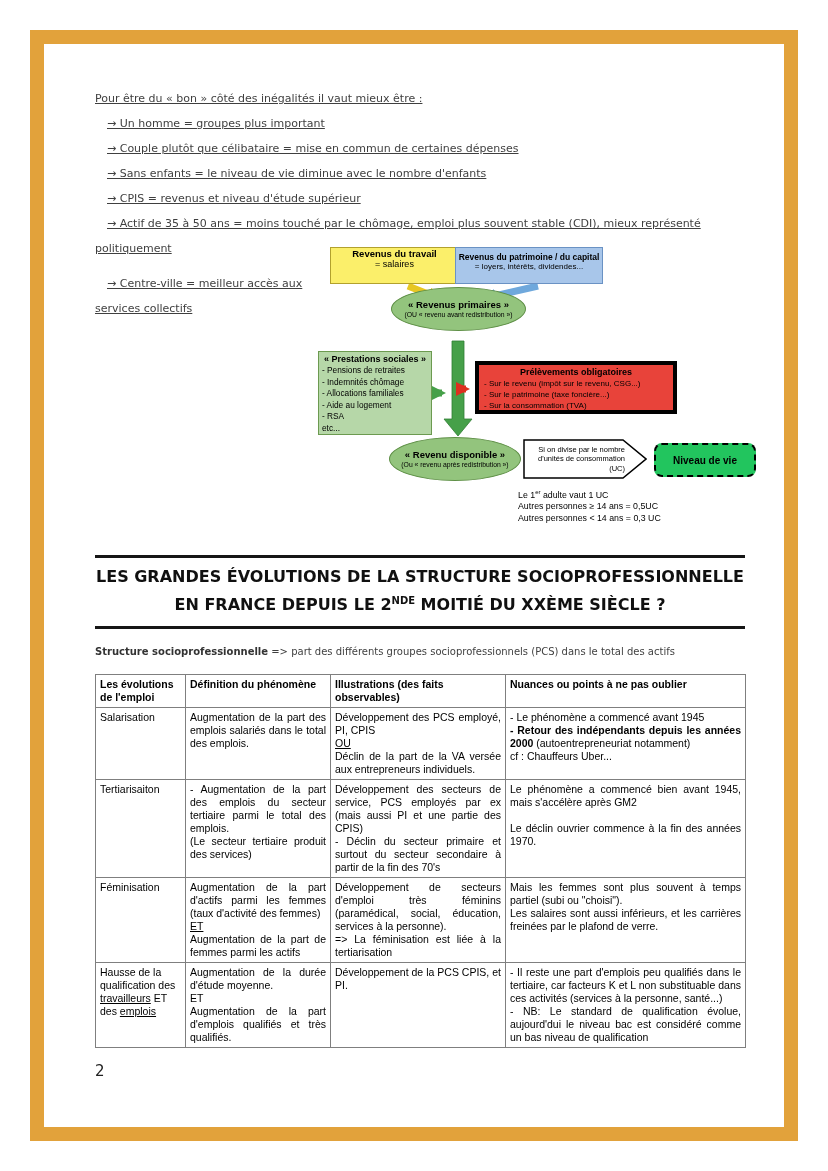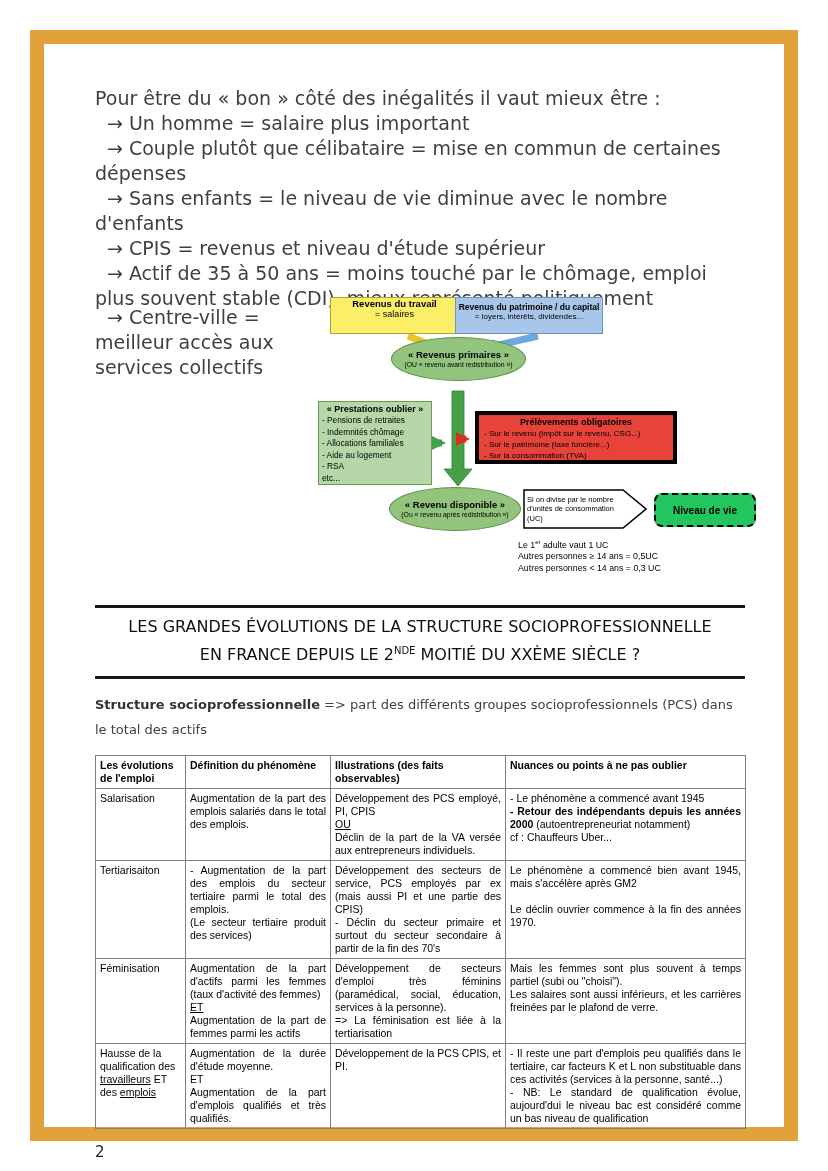--- a/index.html
+++ b/index.html
@@ -1,24 +1,24 @@
 <!DOCTYPE html>
 <html><head>
 <meta charset="utf-8">
 <style>
   html,body{margin:0;padding:0;}
   body{width:828px;height:1171px;background:#ffffff;font-family:"DejaVu Sans",sans-serif;color:#3f3f3f;position:relative;overflow:hidden;}
   .frame{position:absolute;left:30px;top:30px;width:768px;height:1111px;border:14px solid #E2A23B;box-sizing:border-box;}
   .content{position:absolute;left:95px;top:86px;width:650px;}
 
-  .intro-lead,.intro-item{font-size:19px;line-height:25px;}
+  .intro-lead,.intro-item{font-size:11px;line-height:25px;text-decoration:underline;}
   .intro-item{text-indent:12px;}
 
   .diagram-row{position:relative;height:302px;margin-top:-18px;}
-  .centre-item{position:absolute;left:0;top:12px;width:222px;}
+  .centre-item{position:absolute;left:0;top:28px;width:222px;}
 
   .diagram{position:absolute;left:215px;top:0;width:445px;height:302px;font-family:"Liberation Sans",sans-serif;color:#000;}
   .arrows{position:absolute;left:0;top:0;z-index:1;}
   .dg{position:absolute;z-index:2;box-sizing:border-box;}
   .box-yellow{left:20px;top:4px;width:129px;height:37px;background:#FBEF6A;border:1px solid #b2a12d;text-align:center;}
   .box-yellow .t{font-weight:bold;font-size:9.5px;line-height:11px;}
   .box-yellow .s{font-size:9px;line-height:11px;}
   .box-blue{left:145px;top:4px;width:148px;height:37px;background:#A8C6EA;border:1px solid #6a92c4;text-align:center;padding-top:4px;}
   .box-blue .t{font-weight:bold;font-size:8.5px;line-height:10px;}
   .box-blue .s{font-size:8px;line-height:10px;}
@@ -27,29 +27,29 @@
   .el2{left:79px;top:194px;width:132px;height:44px;}
   .ellipse .t{font-weight:bold;font-size:9.5px;line-height:11px;}
   .ellipse .s{font-size:6.8px;line-height:9px;}
   .box-prestations{left:8px;top:108px;width:114px;height:84px;background:#B6D7A8;border:1px solid #6c9a50;padding:2px 3px;}
   .box-prestations .t{font-weight:bold;font-size:9px;line-height:11px;text-align:center;}
   .box-prestations .i{font-size:8.3px;line-height:11.5px;}
   .box-red{left:165px;top:118px;width:202px;height:53px;background:#E8433A;border:4px solid #000000;padding:2px 5px;}
   .box-red .t{font-weight:bold;font-size:9px;line-height:11px;text-align:center;}
   .box-red .i{font-size:8px;line-height:11px;}
   .uc-arrow{left:213px;top:196px;width:124px;height:40px;}
-  .uc-arrow-text{position:absolute;left:4px;top:0;width:98px;height:40px;display:flex;align-items:center;justify-content:center;text-align:left;font-size:7.5px;line-height:9.5px;color:#000;}
+  .uc-arrow-text{position:absolute;left:4px;top:0;width:98px;height:40px;display:flex;align-items:center;justify-content:center;text-align:right;font-size:7.5px;line-height:9.5px;color:#000;}
   .dashed-box{left:344px;top:200px;width:102px;height:34px;border:2px dashed #000;border-radius:8px;background:#22c55e;display:flex;align-items:center;justify-content:center;font-weight:bold;font-size:10px;}
   .uc-notes{left:208px;top:244px;font-size:8.8px;line-height:11.5px;color:#000;}
   .uc-notes sup{font-size:6px;}
 
-  .title-block{margin-top:10px;border-top:3px solid #161616;border-bottom:3px solid #161616;padding:7px 0 9px;text-align:center;color:#101010;font-weight:normal;font-size:16px;line-height:24px;}
+  .title-block{margin-top:10px;border-top:3px solid #161616;border-bottom:3px solid #161616;padding:7px 0 9px;text-align:center;color:#101010;font-weight:bold;font-size:16px;line-height:24px;}
   .title-block sup{font-size:10px;}
 
-  .definition{font-size:13px;line-height:25px;}
+  .definition{font-size:10px;line-height:25px;}
   .definition strong{color:#333333;}
 
   .evo-table{margin-top:10px;border-collapse:collapse;width:650px;font-family:"Liberation Sans",sans-serif;font-size:10.5px;color:#000;table-layout:fixed;}
   .evo-table th,.evo-table td{border:1px solid #7f7f7f;vertical-align:top;padding:3px 4px;text-align:left;}
   .evo-table th{font-weight:bold;line-height:13px;}
   .cell-line{line-height:13px;text-align:justify;}
   .col0 .cell-line{text-align:left;}
   .cell-line .b{font-weight:bold;}
   .cell-line .u{text-decoration:underline;}
 
@@ -57,21 +57,21 @@
 </style>
 </head>
 <body>
 
 <div class="page">
   <div class="frame"></div>
   <div class="content">
 
     <div class="intro">
       <div class="intro-lead">Pour être du « bon » côté des inégalités il vaut mieux être :</div>
-      <div class="intro-item">→ Un homme = salaire plus important</div>
+      <div class="intro-item">→ Un homme = groupes plus important</div>
       <div class="intro-item">→ Couple plutôt que célibataire = mise en commun de certaines dépenses</div>
       <div class="intro-item">→ Sans enfants = le niveau de vie diminue avec le nombre d'enfants</div>
       <div class="intro-item">→ CPIS = revenus et niveau d'étude supérieur</div>
       <div class="intro-item">→ Actif de 35 à 50 ans = moins touché par le chômage, emploi plus souvent stable (CDI), mieux représenté politiquement</div>
     </div>
 
     <div class="diagram-row">
       <div class="centre-item intro-item">→ Centre-ville = meilleur accès aux services collectifs</div>
 
       <div class="diagram">
@@ -106,21 +106,21 @@
           <div class="t">Revenus du patrimoine / du capital</div>
           <div class="s">= loyers, intérêts, dividendes...</div>
         </div>
 
         <div class="dg ellipse el1">
           <div class="t">« Revenus primaires »</div>
           <div class="s">(OU « revenu avant redistribution »)</div>
         </div>
 
         <div class="dg box-prestations">
-          <div class="t">« Prestations oublier »</div>
+          <div class="t">« Prestations sociales »</div>
           <div class="i">- Pensions de retraites</div>
           <div class="i">- Indemnités chômage</div>
           <div class="i">- Allocations familiales</div>
           <div class="i">- Aide au logement</div>
           <div class="i">- RSA</div>
           <div class="i">etc...</div>
         </div>
 
         <div class="dg box-red">
           <div class="t">Prélèvements obligatoires</div>

